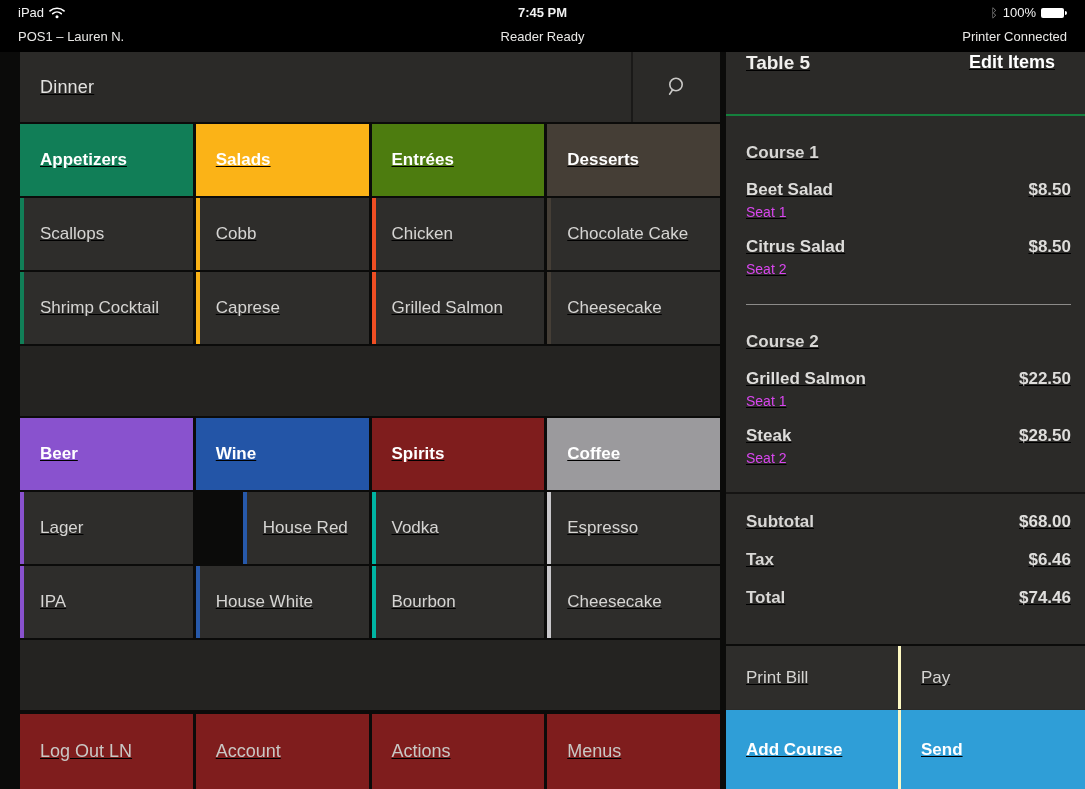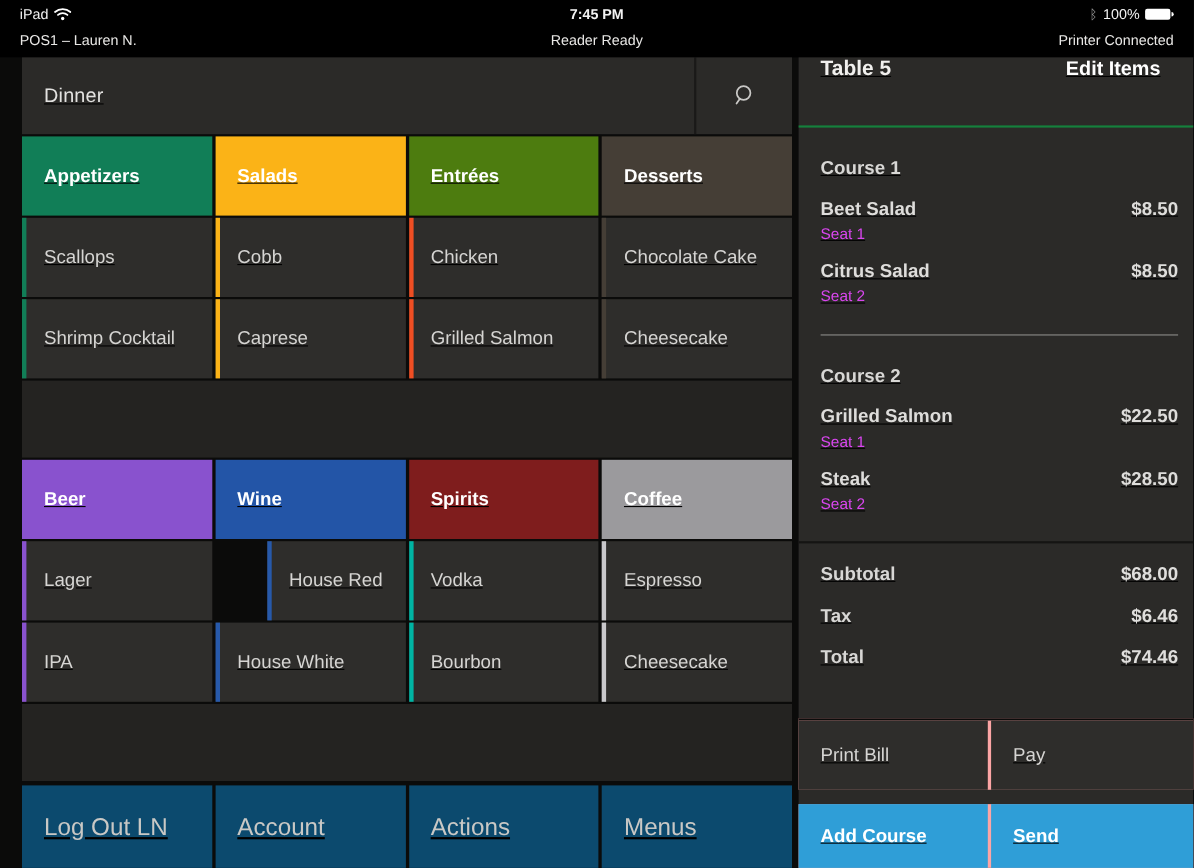--- a/index.html
+++ b/index.html
@@ -51,21 +51,21 @@
   .search-sep { width:2px; background:#1a1918; }
   .search-btn { width:87px; display:flex; align-items:center; justify-content:center; }
   .cat-row, .item-row { height:72px; }
   .nav-row { height:75px; margin-top:2px; }
   .tile { display:flex; align-items:center; padding-left:20px; overflow:hidden; }
   .cat-tile { color:#fff; font-size:17px; font-weight:700; }
   .item-tile {
     background:#2e2d2b; color:#d6d5d3; font-size:17px;
     border-left:4px solid transparent; padding-left:16px;
   }
-  .nav-tile { background:#0c4a6e; color:#c9c8c5; font-size:22px; }
+  .nav-tile { background:#7f1d1d; color:#c9c8c5; font-size:18px; }
   .g-spacer { height:70px; margin-top:2px; background:#242321; }
   .push-bottom { margin-top:auto !important; }
 
   
   .right-panel {
     flex:1; background:#2b2a28; display:flex; flex-direction:column;
     color:#d8d7d5;
   }
   .panel-header {
     height:64px; border-bottom:2px solid #15803d;
@@ -80,24 +80,24 @@
   .t-name { font-size:17px; font-weight:700; color:#dedddb;text-align:right; }
   .t-price { font-size:17px; font-weight:700; color:#dedddb; }
   .t-seat { margin-top:4px; font-size:14px; color:#d946ef; }
   .inset-divider { height:1px; background:#8c8b89; margin-top:27px; }
   .full-divider { height:2px; background:#151413; margin:26px -30px 0 -20px; }
   .totals { margin-top:10px; }
   .t-row { display:flex; justify-content:space-between; margin-top:18px; }
   .t-row .lab { font-size:17px; font-weight:700; color:#d8d7d5; }
   .t-row .val { font-size:17px; font-weight:700; color:#e0dfdd; }
   .action-row {
-    display:grid; grid-template-columns:172px 1fr; column-gap:3px; background:#fca5a5;
+    display:grid; grid-template-columns:172px 1fr; column-gap:3px; background:#fef9c3;
   }
   .print-row { height:65px; border-top:2px solid #0b0b0a; }
-  .blue-row { height:58px; margin-top:13px; }
+  .blue-row { height:79px; margin-top:1px; }
   .action-cell {
     display:flex; align-items:center; padding-left:20px;
     background:#2e2d2b; color:#d6d5d3; font-size:17px; cursor:pointer;
   }
   .blue-row .action-cell { background:#2f9ed7; color:#fff; font-weight:700; }
 </style>
 </head>
 <body>
 
 <div class="statusbar">

